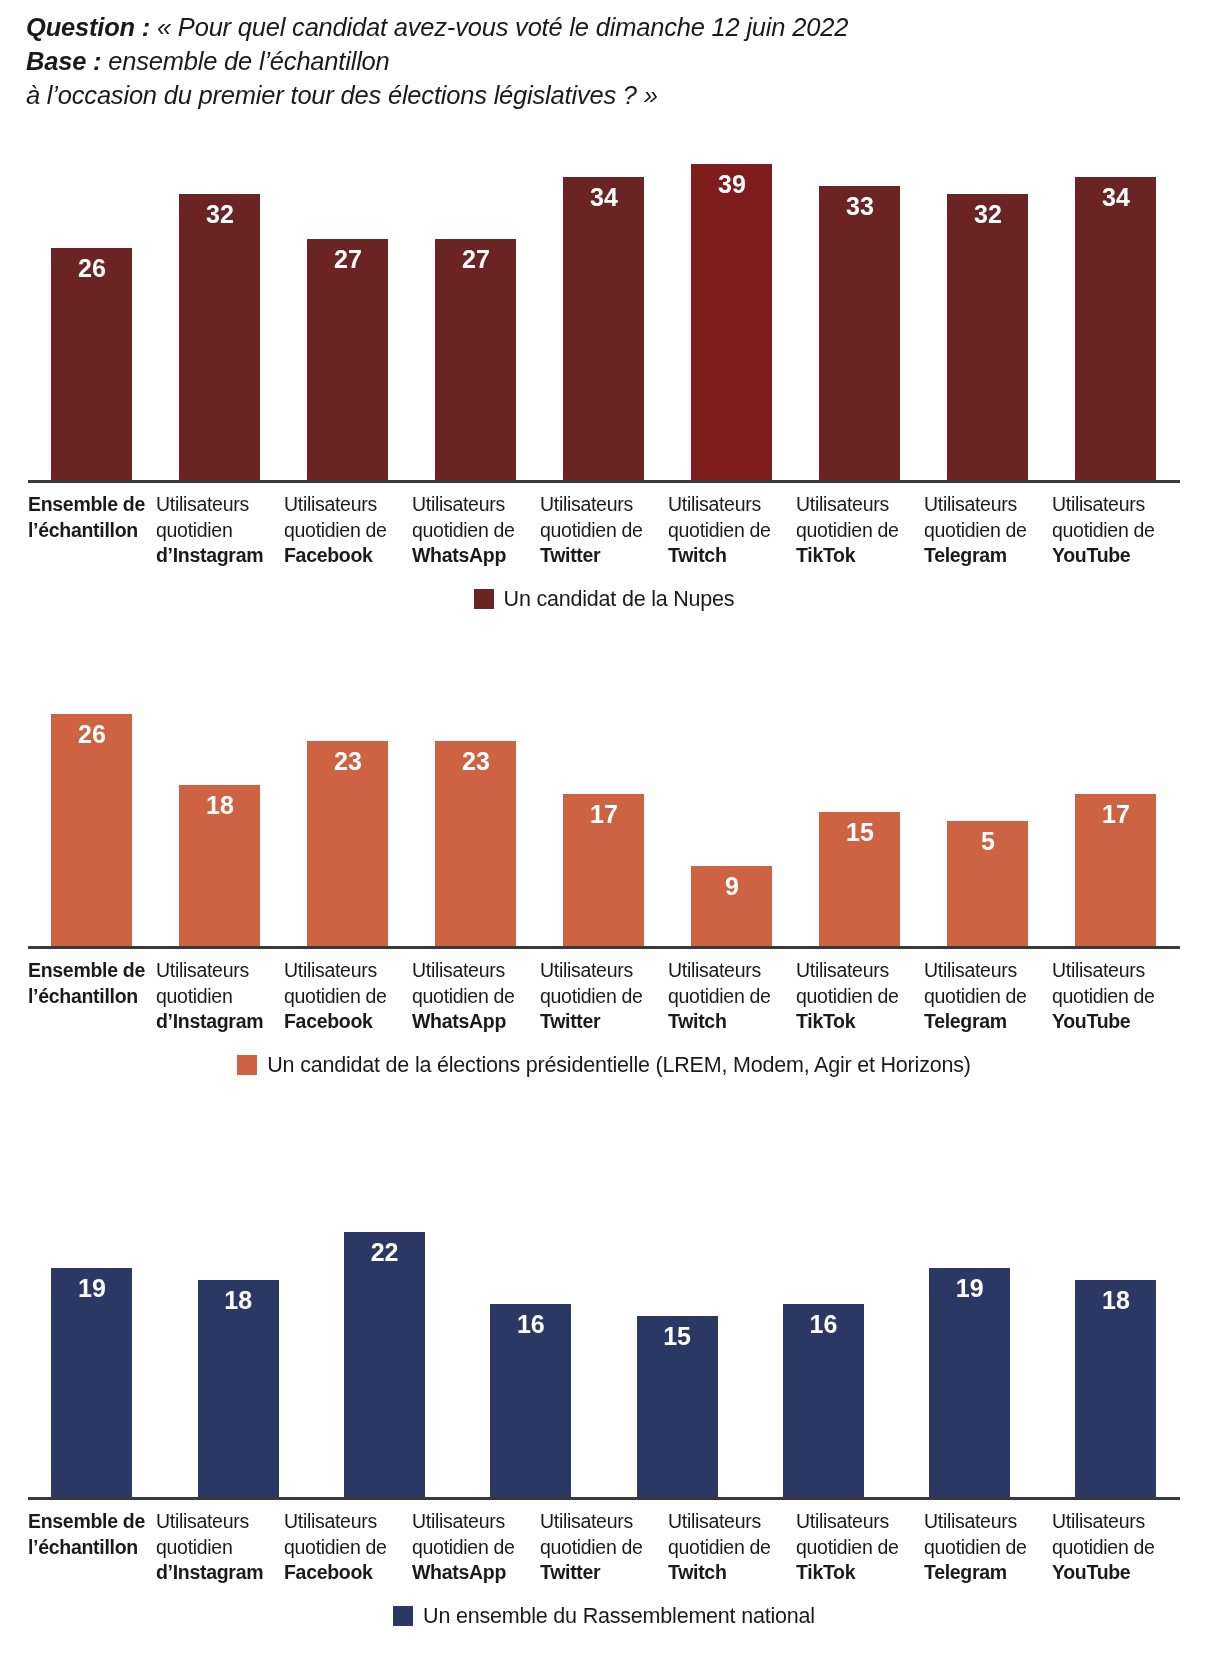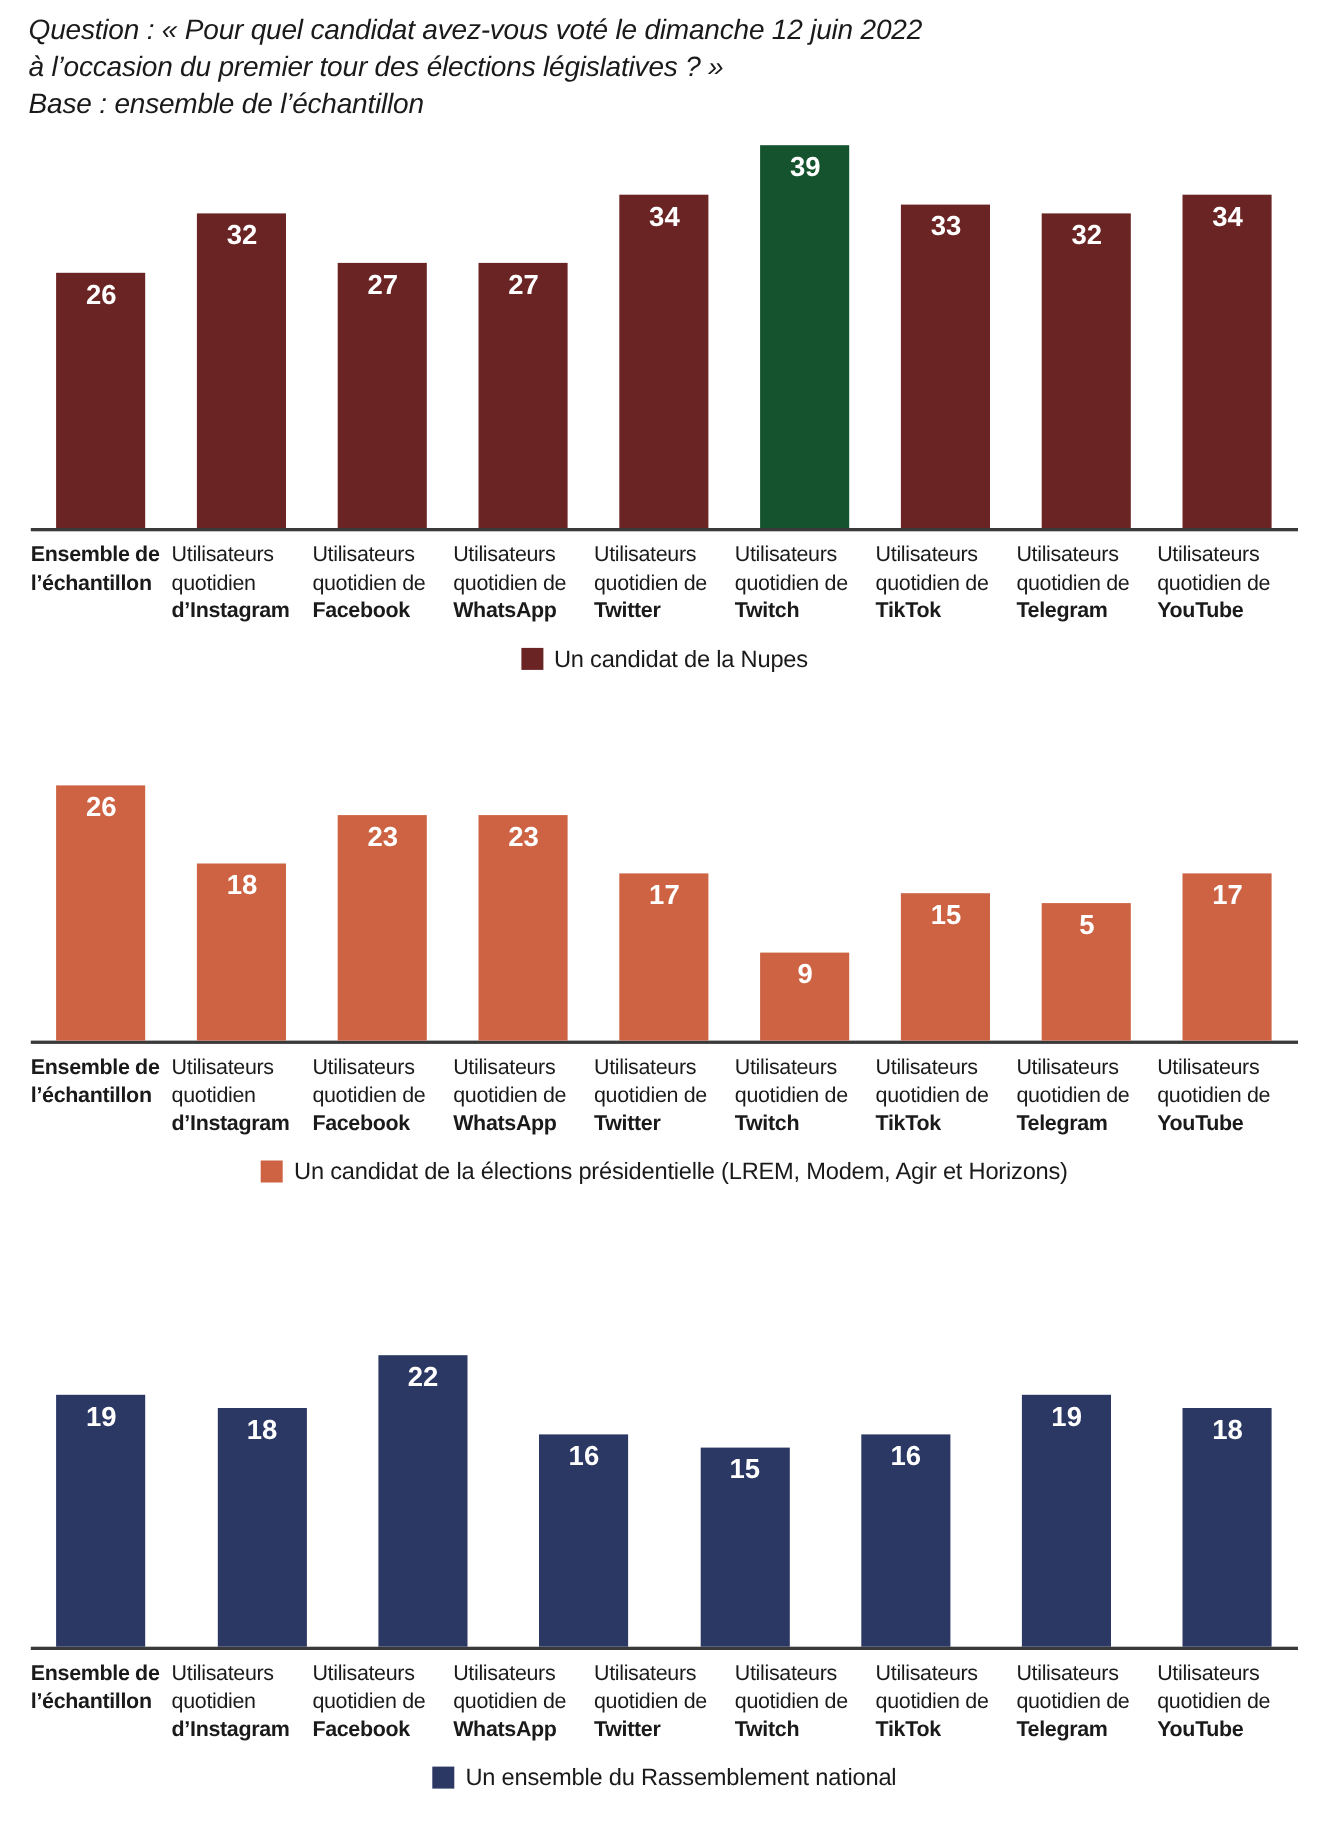--- a/index.html
+++ b/index.html
@@ -24,21 +24,21 @@
     width: 1140px;
   }
   .header-line {
     font-size: 25.5px;
     font-style: italic;
     line-height: 34px;
     letter-spacing: -0.2px;
     white-space: nowrap;
   }
   .header-line b {
-    font-weight: normal;
+    font-weight: bold;
     font-style: italic;
   }
 
   
   .chart-block {
     position: absolute;
     left: 0;
     width: 1208px;
   }
   .plot {
@@ -124,24 +124,24 @@
     letter-spacing: -0.2px;
   }
 </style>
 </head>
 <body>
 
 <div class="header">
   <div class="header-line">
     <b>Question :</b><span> « Pour quel candidat avez-vous voté le dimanche 12 juin 2022</span>
   </div>
-  <div class="header-line">à l’occasion du premier tour des élections législatives ? »</div>
   <div class="header-line">
     <b>Base :</b><span> ensemble de l’échantillon</span>
   </div>
+  <div class="header-line">à l’occasion du premier tour des élections législatives ? »</div>
 </div>
 
 <div class="chart-block" id="block-0" style="top:132px;">
   <div class="plot">
     <div class="bars" id="bars-0" style="height:348px;">
         <div class="bar-col">
           <div class="bar" style="background: rgb(107, 36, 36); height: 232px;">
             <span class="bar-value">26</span>
           </div>
         </div>
@@ -159,21 +159,21 @@
           <div class="bar" style="background: rgb(107, 36, 36); height: 241px;">
             <span class="bar-value">27</span>
           </div>
         </div>
         <div class="bar-col">
           <div class="bar" style="background: rgb(107, 36, 36); height: 303px;">
             <span class="bar-value">34</span>
           </div>
         </div>
         <div class="bar-col">
-          <div class="bar" style="background: #14532d; height: 348px;">
+          <div class="bar" style="background: #7f1d1d; height: 348px; margin-top: 32px;">
             <span class="bar-value">39</span>
           </div>
         </div>
         <div class="bar-col">
           <div class="bar" style="background: rgb(107, 36, 36); height: 294px;">
             <span class="bar-value">33</span>
           </div>
         </div>
         <div class="bar-col">
           <div class="bar" style="background: rgb(107, 36, 36); height: 286px;">

